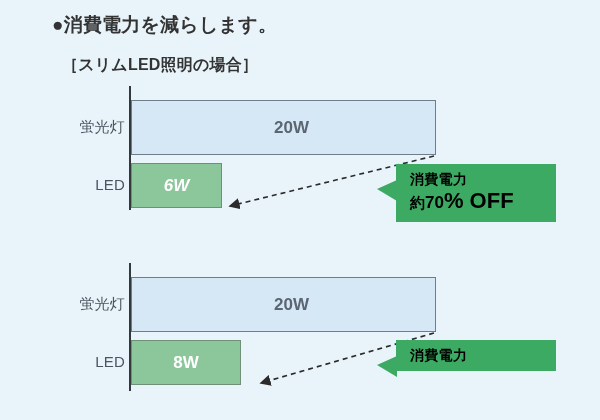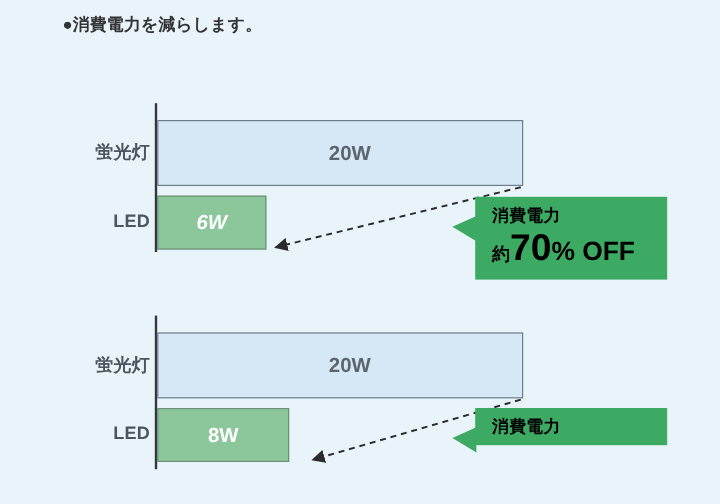--- a/index.html
+++ b/index.html
@@ -18,21 +18,21 @@
     width: 600px;
     height: 420px;
     background: #e9f4fa;
   }
 
   
   .page-title {
     position: absolute;
     left: 52px;
     top: 12px;
-    font-size: 14px;
+    font-size: 19px;
     font-weight: 700;
     color: #333333;
     letter-spacing: 0.2px;
     white-space: nowrap;
   }
 
   .section-title {
     position: absolute;
     font-size: 16px;
     font-weight: 600;
@@ -100,21 +100,20 @@
   .bar.b2-led { left: 131px; top: 340px; width: 110px; height: 45px; }
 
   .cat-label {
     position: absolute;
     font-size: 15px;
     color: #4a5560;
     white-space: nowrap;
     text-align: right;
     width: 60px;
     letter-spacing: 0.2px;
-    font-weight: bold;
   }
   .cat-label.c1fl  { left: 65px; top: 118px; }
   .cat-label.c1led { left: 65px; top: 176px; }
   .cat-label.c2fl  { left: 65px; top: 295px; }
   .cat-label.c2led { left: 65px; top: 353px; }
 
   
   .connector {
     position: absolute;
     left: 0;
@@ -158,31 +157,32 @@
     font-weight: 700;
     line-height: 1.2;
     margin-top: 1px;
     white-space: nowrap;
   }
   .badge-main .sm {
     font-size: 15px;
     font-weight: 700;
   }
   .badge-main .big {
-    font-size: 31px;
+    font-size: 17px;
     font-weight: 700;
   }
 </style>
 </head>
 <body>
 
 <div id="stage">
 
   <div class="page-title">●消費電力を減らします。</div>
 
+  <div class="section-title s1">［スリムLED照明の場合］</div>
 
 
   <div class="chart">
     <div class="axis a1"></div>
     <div class="axis a2"></div>
 
     <div class="cat-label c1fl">蛍光灯</div>
     <div class="cat-label c1led">LED</div>
 
     <div class="bar bar-blue b1-fl">

